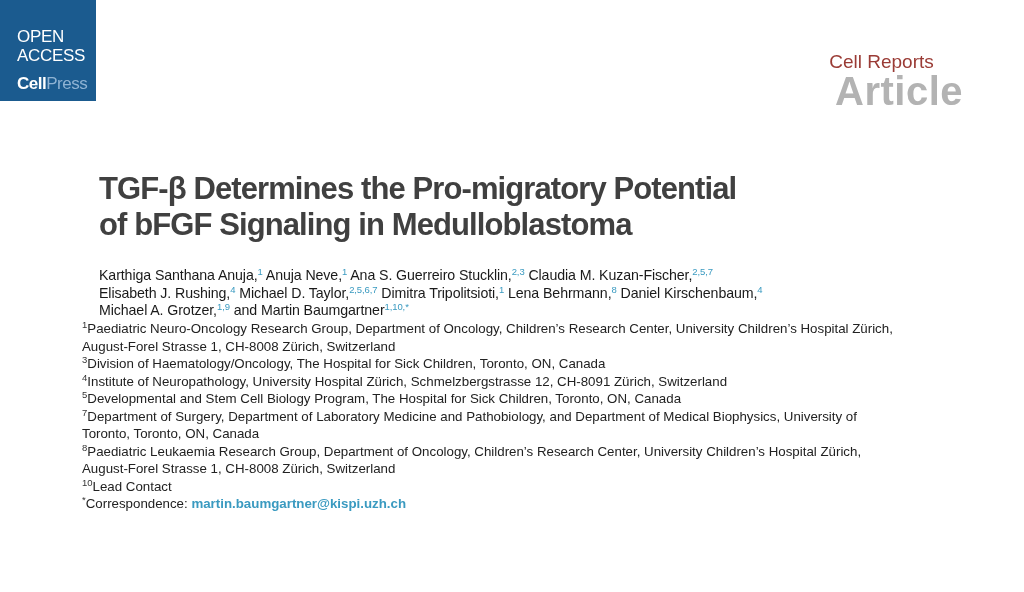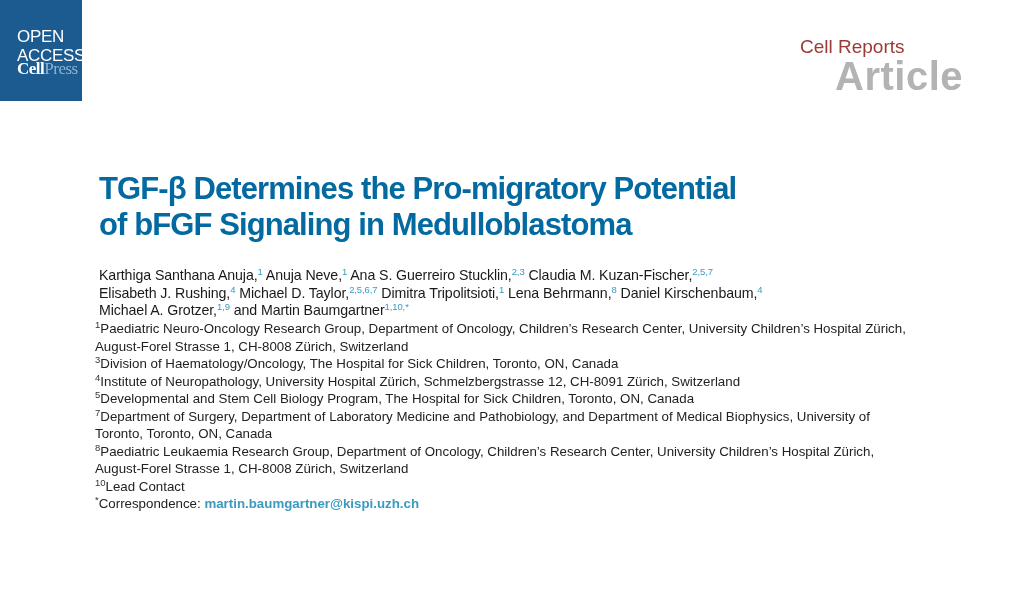--- a/index.html
+++ b/index.html
@@ -1,29 +1,29 @@
 <!DOCTYPE html>
 <html><head>
 <meta charset="utf-8">
 <style>
   html, body { margin:0; padding:0; }
   body { width:1024px; height:592px; background:#ffffff; position:relative; overflow:hidden; font-family:"Liberation Sans", sans-serif; color:#1a1a1a; }
-  .logo { position:absolute; left:0; top:0; width:82px; height:101px; background:#1b5b8f; }
+  .logo { position:absolute; left:0; top:0; width:96px; height:101px; background:#1b5b8f; }
   .logo .oa { position:absolute; left:17px; top:27px; color:#ffffff; font-size:17px; line-height:19px; letter-spacing:-0.3px; }
-  .logo .cp { position:absolute; left:17px; top:59px; font-size:17px; font-weight:bold; letter-spacing:-0.5px;font-family:Liberation Serif, serif; }
+  .logo .cp { position:absolute; left:17px; top:74px; font-size:17px; font-weight:bold; letter-spacing:-0.5px; }
   .logo .cp .cell { color:#ffffff; }
   .logo .cp .press { color:#8fb3d3; font-weight:normal; }
-  .journal { position:absolute; right:61px; top:36px; text-align:left; }
+  .journal { position:absolute; right:61px; top:51px; text-align:center; }
   .journal .jname { color:#9a3b35; font-size:19px; line-height:22px; }
   .journal .atype { color:#b3b3b3; font-size:40px; font-weight:bold; line-height:40px; letter-spacing:0.5px; margin-top:-2px;margin-left:35px; }
-  .title { position:absolute; left:99px; top:171px; font-size:31px; font-weight:bold; line-height:36px; color:#0369a1; letter-spacing:-0.9px; }
+  .title { position:absolute; left:99px; top:171px; font-size:31px; font-weight:bold; line-height:36px; color:#404040; letter-spacing:-0.9px; }
   .authors { position:absolute; left:99px; top:267px; font-size:14.2px; line-height:17.6px; color:#1a1a1a; letter-spacing:-0.1px; }
   .authors sup, .aff sup { font-size:9.5px; vertical-align:5px; line-height:0; }
   .authors sup { color:#3a9ac0; }
-  .affs { position:absolute; left:95px; top:320px; font-size:13.3px; line-height:17.55px; color:#222; }
+  .affs { position:absolute; left:82px; top:320px; font-size:13.3px; line-height:17.55px; color:#222; }
   .aff sup { color:#333; }
   .link { color:#3a9ac0;font-weight:bold; }
   .doi { padding-left:4px; }
 </style>
 </head>
 <body>
 
 <div class="logo">
   <div class="oa">
     <div>OPEN</div>

